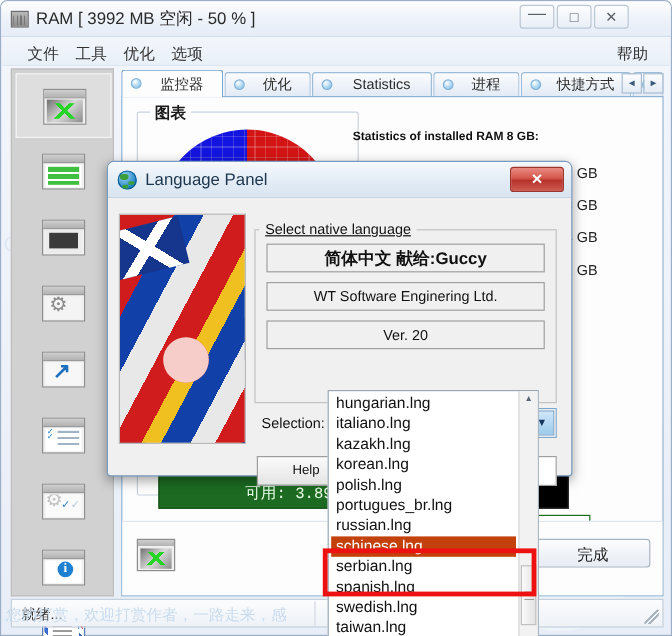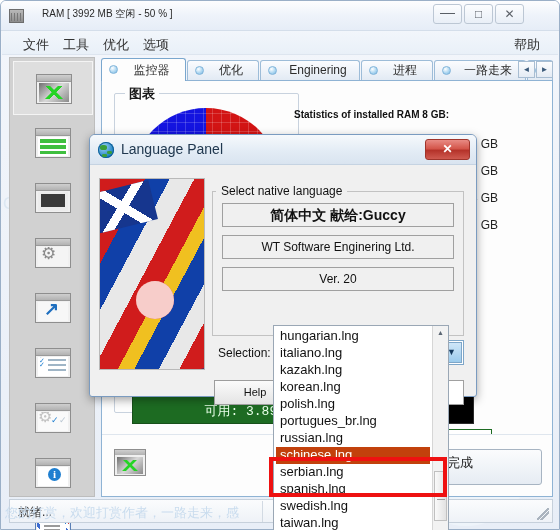--- a/index.html
+++ b/index.html
@@ -37,22 +37,22 @@
     border: 1px solid #6d6d6d;
   }
   #title-icon::after {
     content: "";
     position: absolute; left: 1px; top: 3px;
     width: 11px; height: 8px;
     background:
       repeating-linear-gradient(90deg,#777 0 1px,transparent 1px 3px);
   }
   #title-text {
-    position: absolute; left: 41px; top: 6px;
-    font-size: 10px; color: #2a2a2a;
+    position: absolute; left: 29px; top: 6px;
+    font-size: 14px; color: #2a2a2a;
     white-space: nowrap;
   }
   .win-btn {
     position: absolute; top: 3px;
     width: 29px; height: 20px;
     border: 1px solid #bcc7d4;
     background: linear-gradient(#fcfdfe,#e9eff7);
     border-radius: 3px;
   }
   #btn-min { right: 97px; }
@@ -403,26 +403,26 @@
     font-size: 12px; color: #222;
   }
   #passes-input {
     position: absolute; left: 245px; top: 17px;
     width: 90px; height: 22px;
     background: #fff;
     border: 1px solid #a9b6c4;
   }
   #done-btn {
     position: absolute; right: 10px; top: 14px;
-    width: 96px; height: 36px;
+    width: 96px; height: 24px;
     background: linear-gradient(#fbfcfd,#e6ecf3);
     border: 1px solid #a7b4c2;
     border-radius: 3px;
     font-size: 13px; color: #1a1a1a;
-    line-height: 26px;
+    text-align: center; line-height: 26px;
   }
 
   
   #statusbar {
     position: absolute; left: 8px; bottom: 6px;
     width: 544px; height: 24px;
     background: linear-gradient(#fbfcfd,#eef2f7);
     border: 1px solid #c6d0db;
   }
   #status-text {
@@ -521,20 +521,21 @@
     position: absolute; left: 122px; top: 26px;
     width: 252px; height: 145px;
     border: 1px solid #c2c2c2;
     background: #f0f0f0;
   }
   #lang-group-label {
     position: absolute; left: 126px; top: 19px;
     background: #f0f0f0; padding: 0 5px;
     font-size: 12px; color: #111;
     z-index: 2;
+    text-decoration: underline;
   }
   .ro-field {
     position: absolute; left: 132px;
     width: 232px; height: 24px;
     background: #f0f0f0;
     border: 1px solid #a0a0a0;
     text-align: center;
     color: #111;
     white-space: nowrap;
   }
@@ -717,29 +718,29 @@
     <div class="tab sel" style="left:0px;width:85px">
       <span class="dot"></span>
       <span class="lbl">监控器</span>
     </div>
     <div class="tab" style="left:86px;width:72px">
       <span class="dot"></span>
       <span class="lbl">优化</span>
     </div>
     <div class="tab" style="left:159px;width:100px">
       <span class="dot"></span>
-      <span class="lbl">Enginering</span>
+      <span class="lbl">Statistics</span>
     </div>
     <div class="tab" style="left:260px;width:72px">
       <span class="dot"></span>
       <span class="lbl">进程</span>
     </div>
     <div class="tab" style="left:333px;width:92px">
       <span class="dot"></span>
-      <span class="lbl">一路走来</span>
+      <span class="lbl">快捷方式</span>
     </div>
     <div class="tab" style="left:426px;width:26px">
       <span class="dot"></span>
     </div>
     <div class="tab-nav" style="left:417px">◄</div>
     <div class="tab-nav" style="left:435px">►</div>
   </div>
 
   <div id="tabpage">
 

